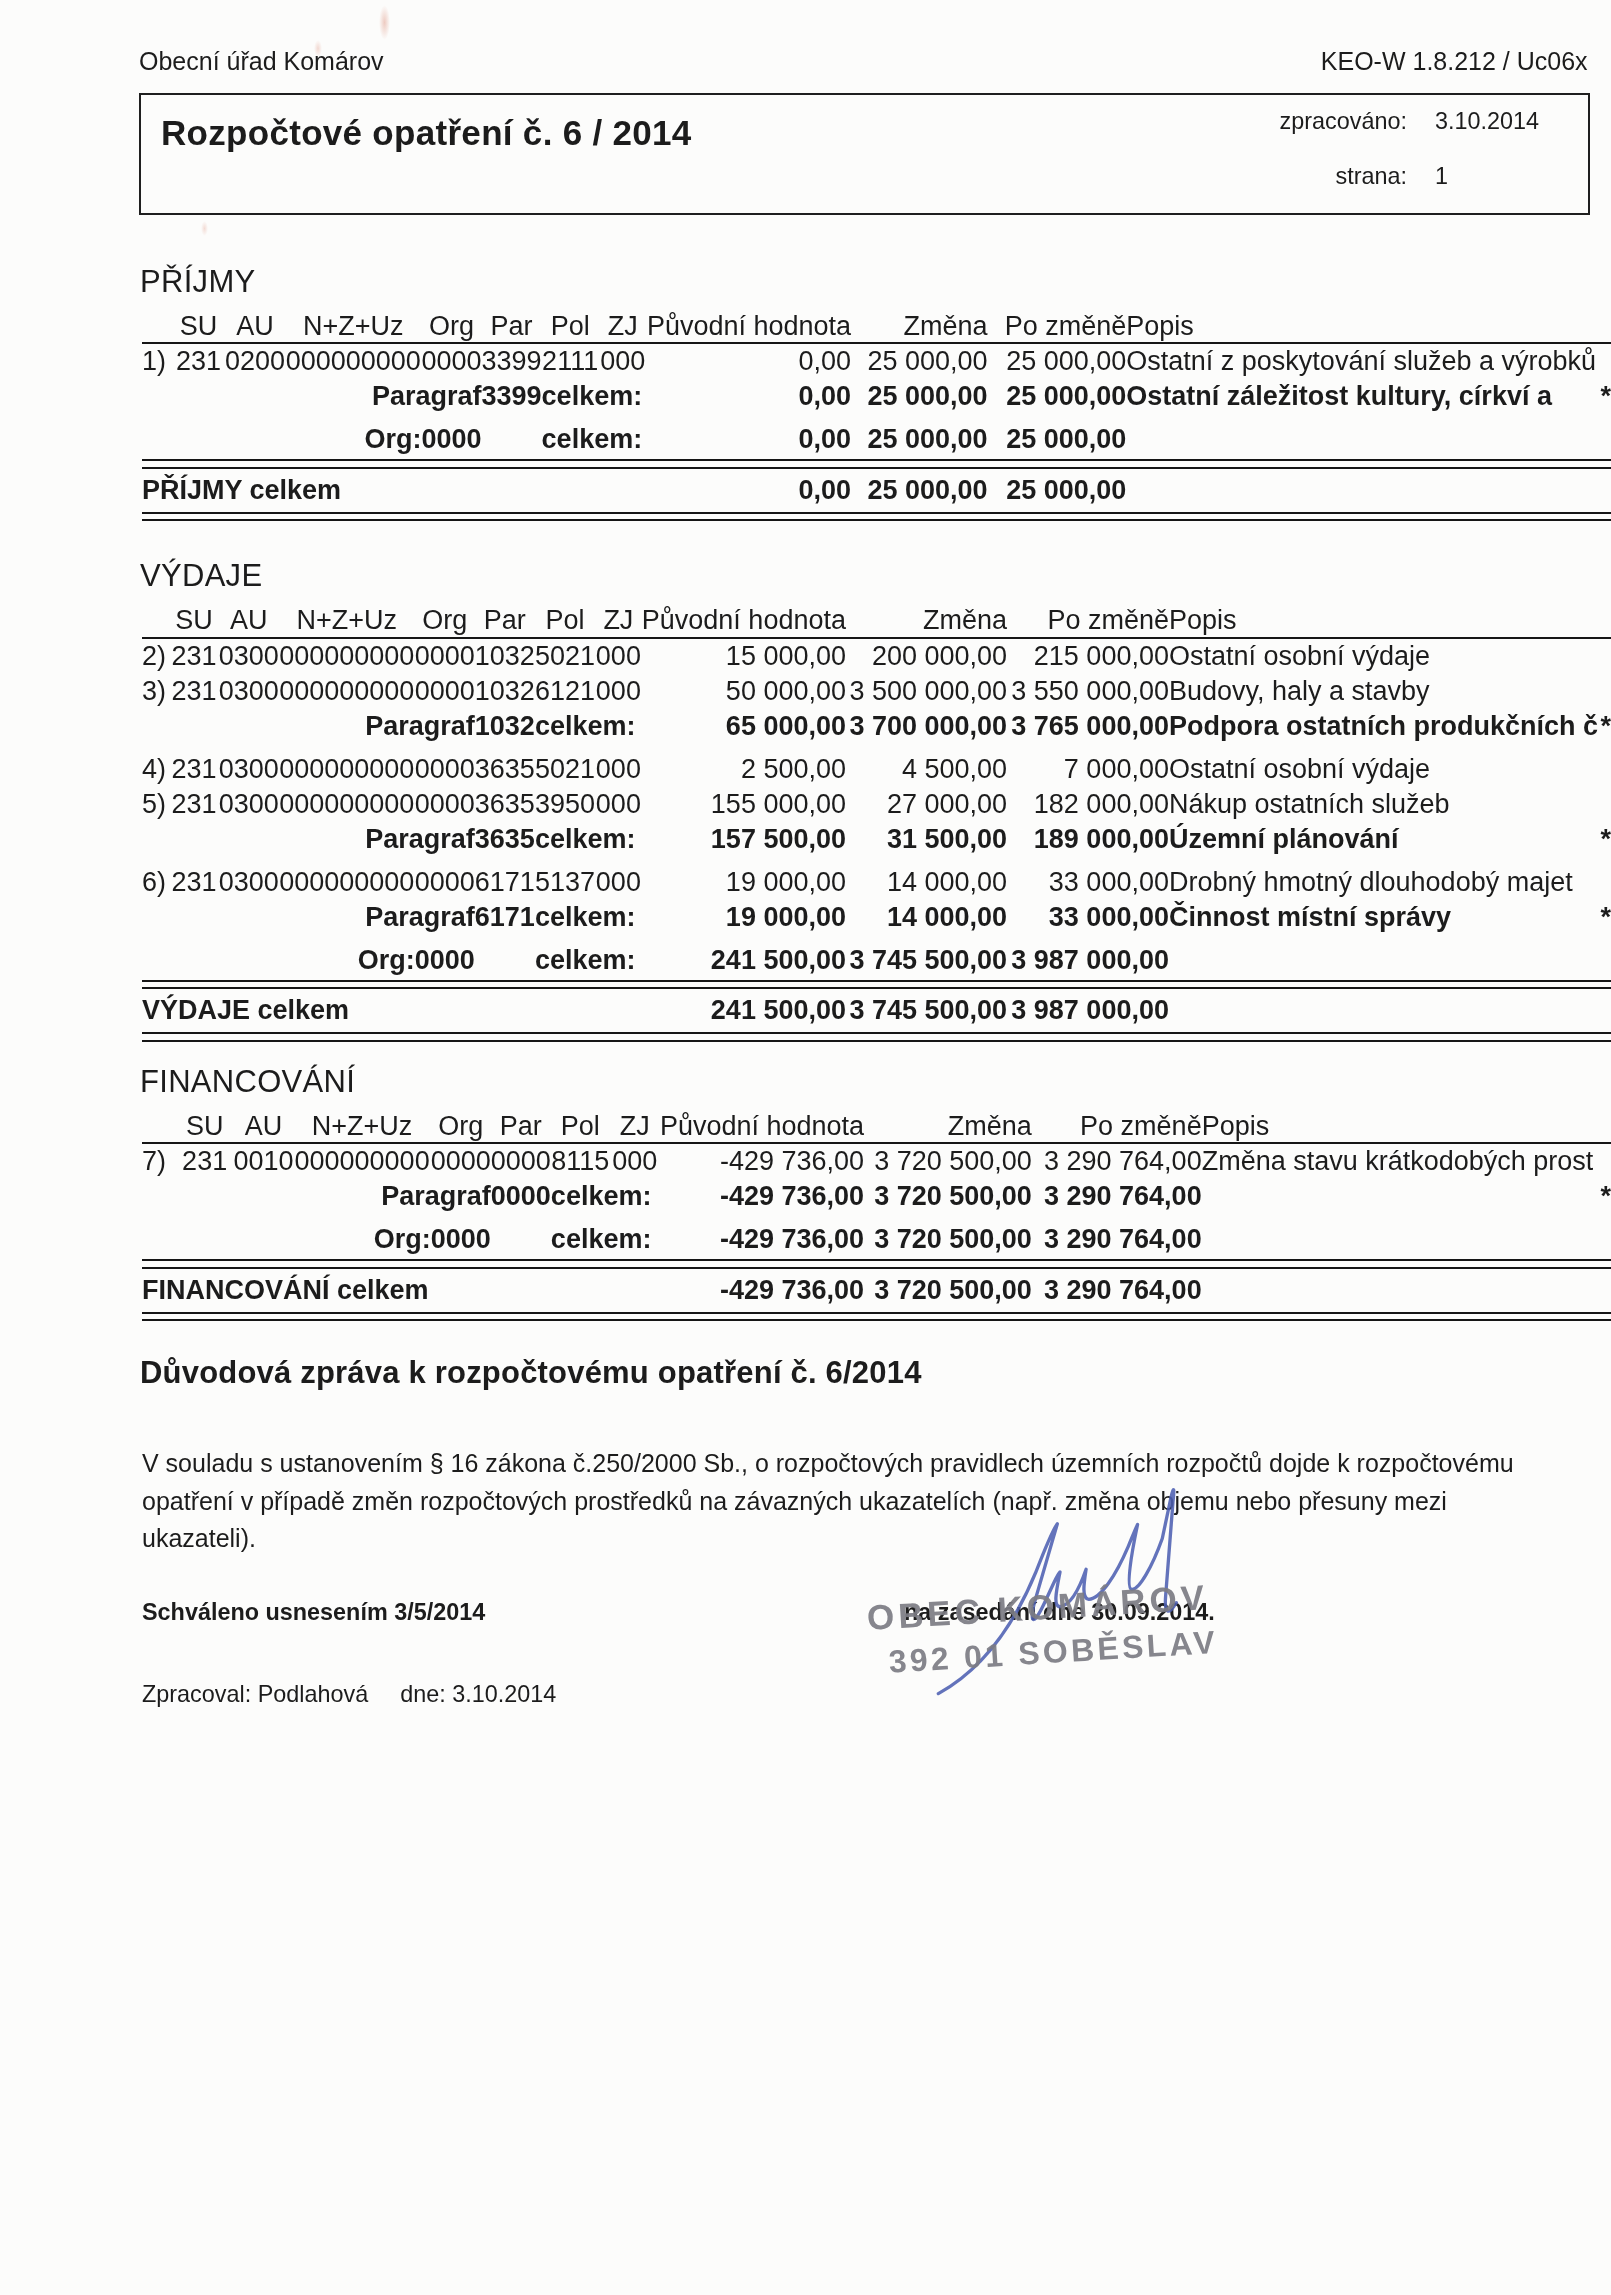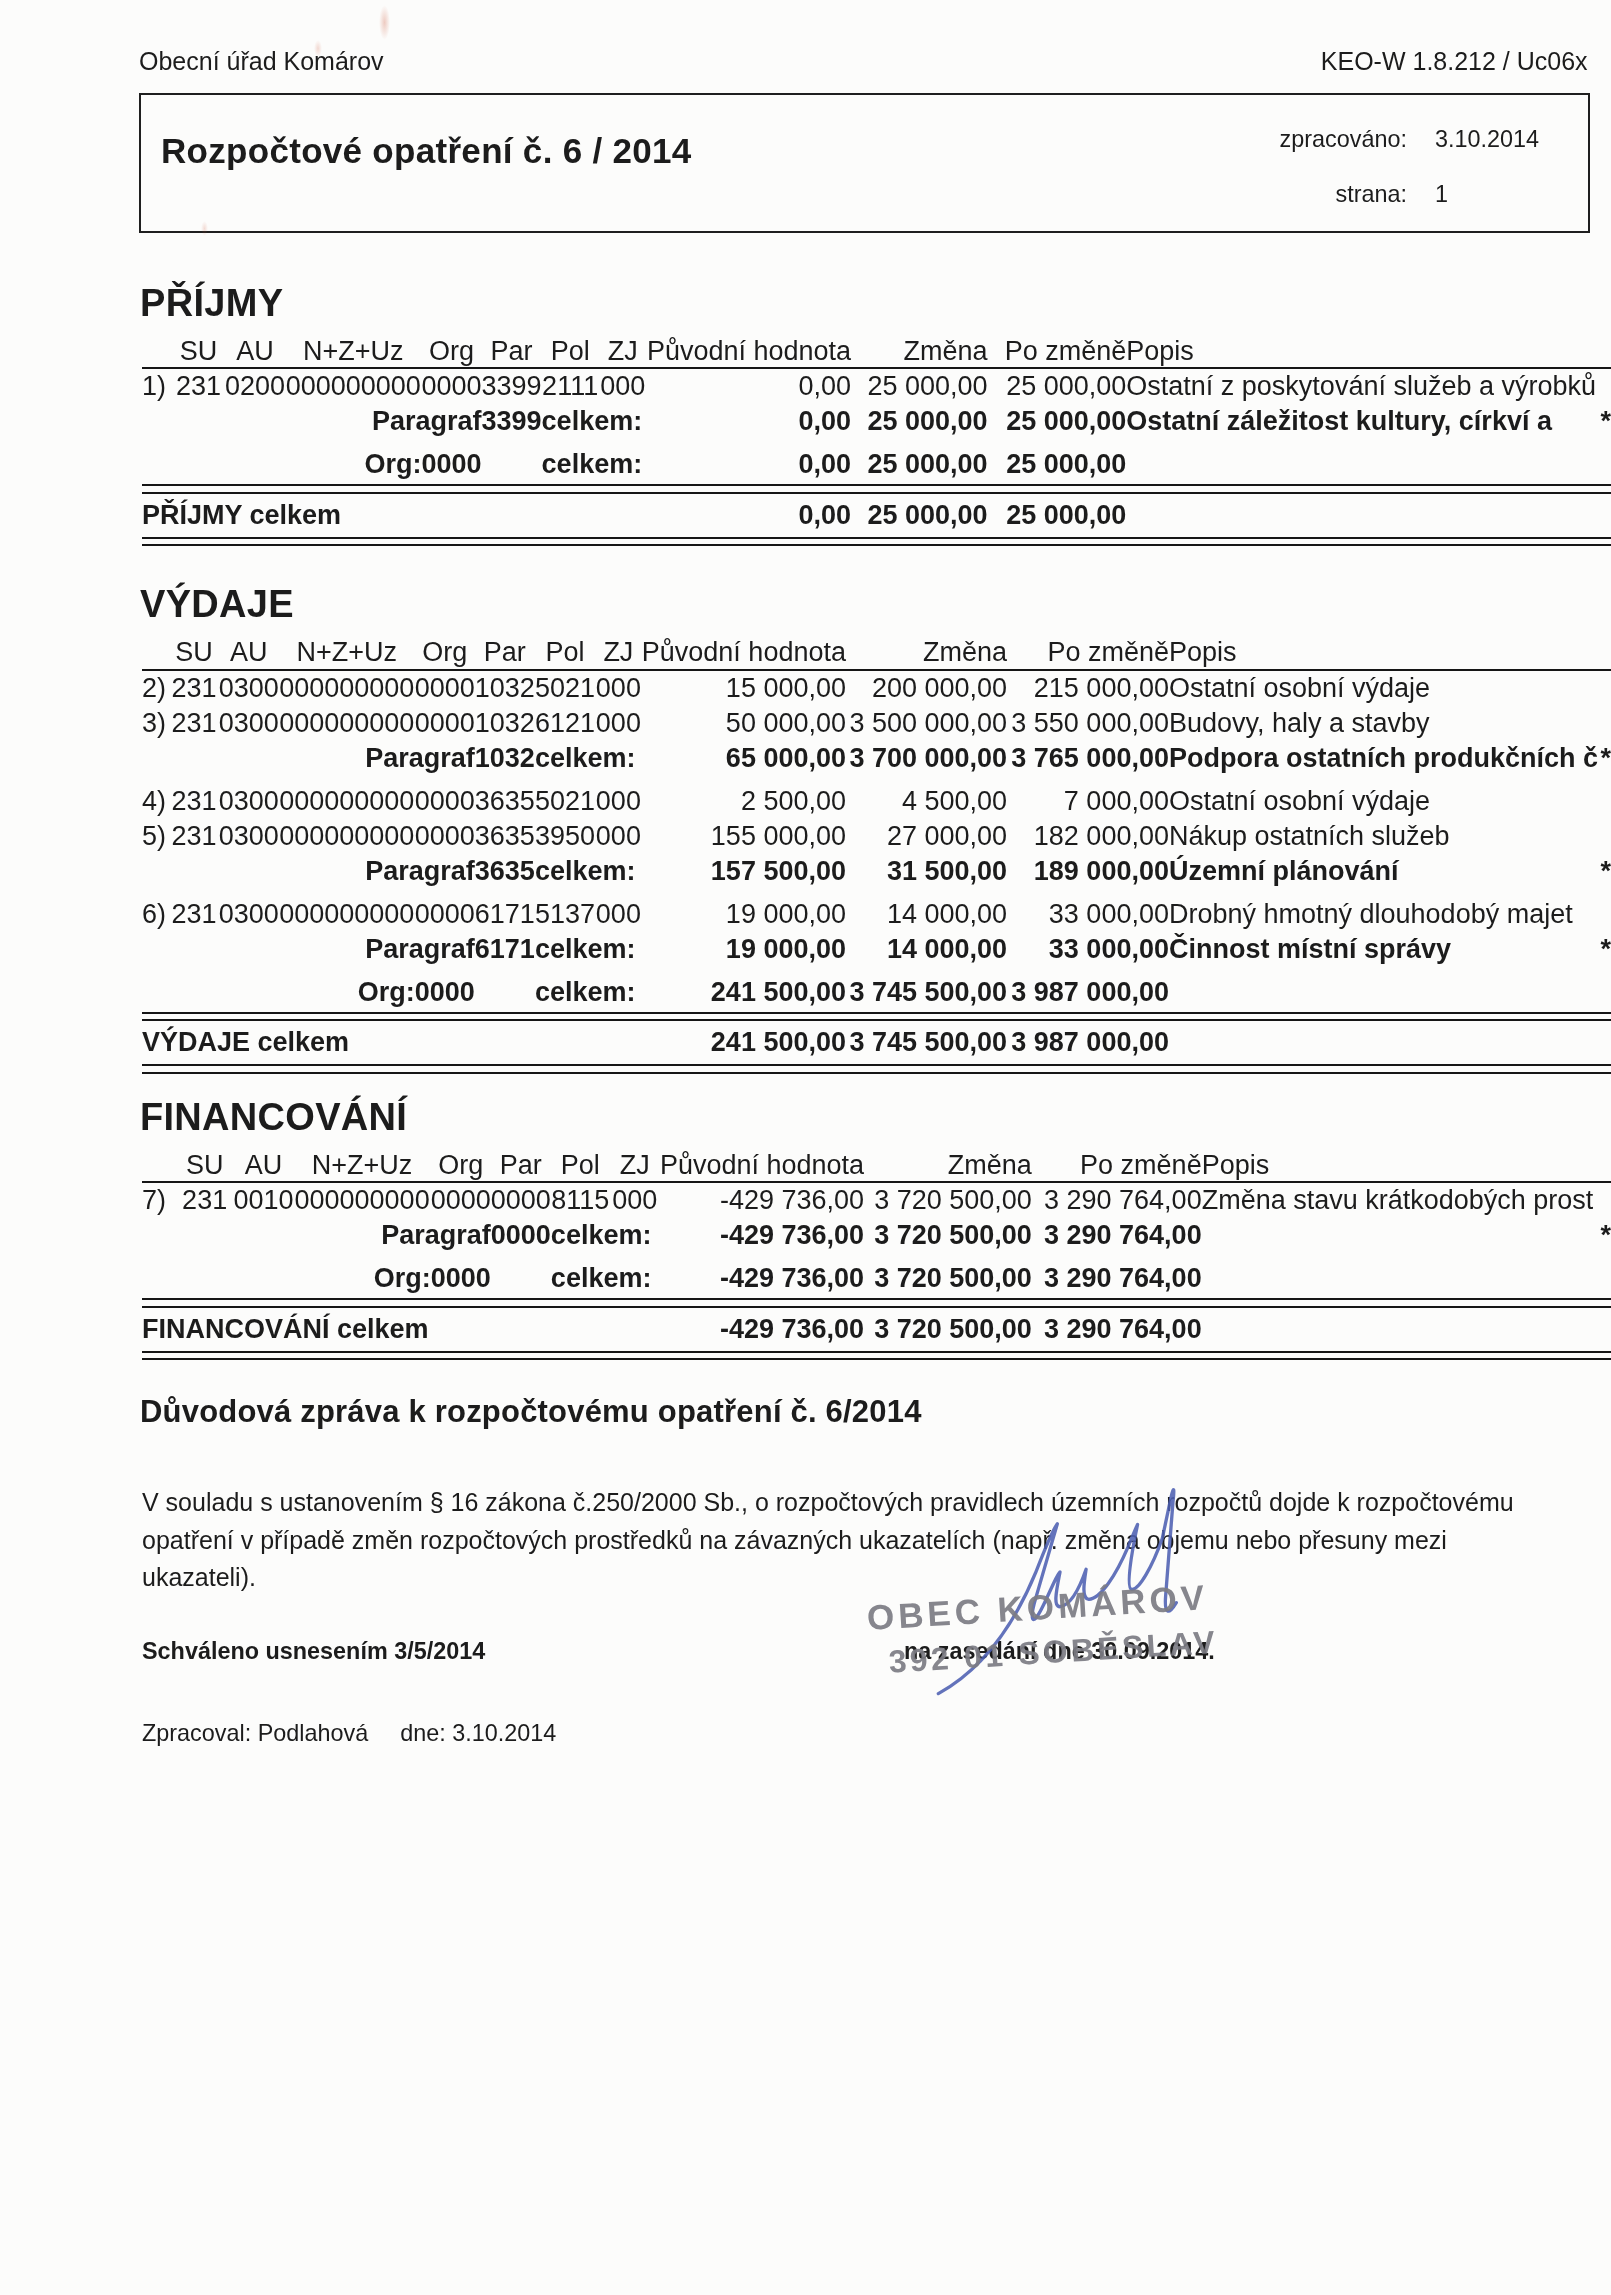--- a/index.html
+++ b/index.html
@@ -15,28 +15,28 @@
   .sp3{left:201px;top:221px;width:6.7px;height:14.7px;background:radial-gradient(ellipse at center, rgba(205,90,60,.20), rgba(205,90,60,0) 70%);}
 
   .tophead{
     display:flex;justify-content:space-between;align-items:flex-end;
     margin:47px 23.4px 0 139px;font-size:25px;
   }
   .titlebox{
     margin:17.4px 21px 0 139px;
     border:2.7px solid #1f1f1f;
     display:flex;justify-content:space-between;
-    padding:29px 33px 23px 20px;
+    padding:11px 33px 23px 20px;
   }
   .doc-title{font-size:35px;font-weight:bold;letter-spacing:0.3px;margin-top:6.7px;}
   .meta{display:grid;grid-template-columns:auto 120px;column-gap:13.4px;row-gap:10.7px;font-size:23.4px;margin-top:1.3px;gap:28px;}
   .meta .lab{text-align:right;}
 
   #sections{margin-top:0;}
-  .sec-h{font-size:38px;font-weight:bold;margin:0 0 10.7px 140px;letter-spacing:0.3px;}
+  .sec-h{font-size:31px;font-weight:normal;margin:0 0 10.7px 140px;letter-spacing:0.3px;}
   .sec0 .sec-h{margin-top:49px;}
   .sec1 .sec-h{margin-top:35px;}
   .sec2 .sec-h{margin-top:20px;}
 
   table.grid{border-collapse:collapse;table-layout:fixed;margin-left:142px;font-size:27px;color:#1c1c1c;}
   table.grid td, table.grid th{padding:0;height:35px;white-space:nowrap;vertical-align:middle;font-weight:normal;}
   tr.head-row th{border-bottom:2.7px solid #161616;height:32px;}
   .l{text-align:left;} .c{text-align:center;} .r{text-align:right;}
   .popis{padding-left:10.7px;overflow:hidden;}
   .pr{padding-right:12px;} .pl{padding-left:8px;}

